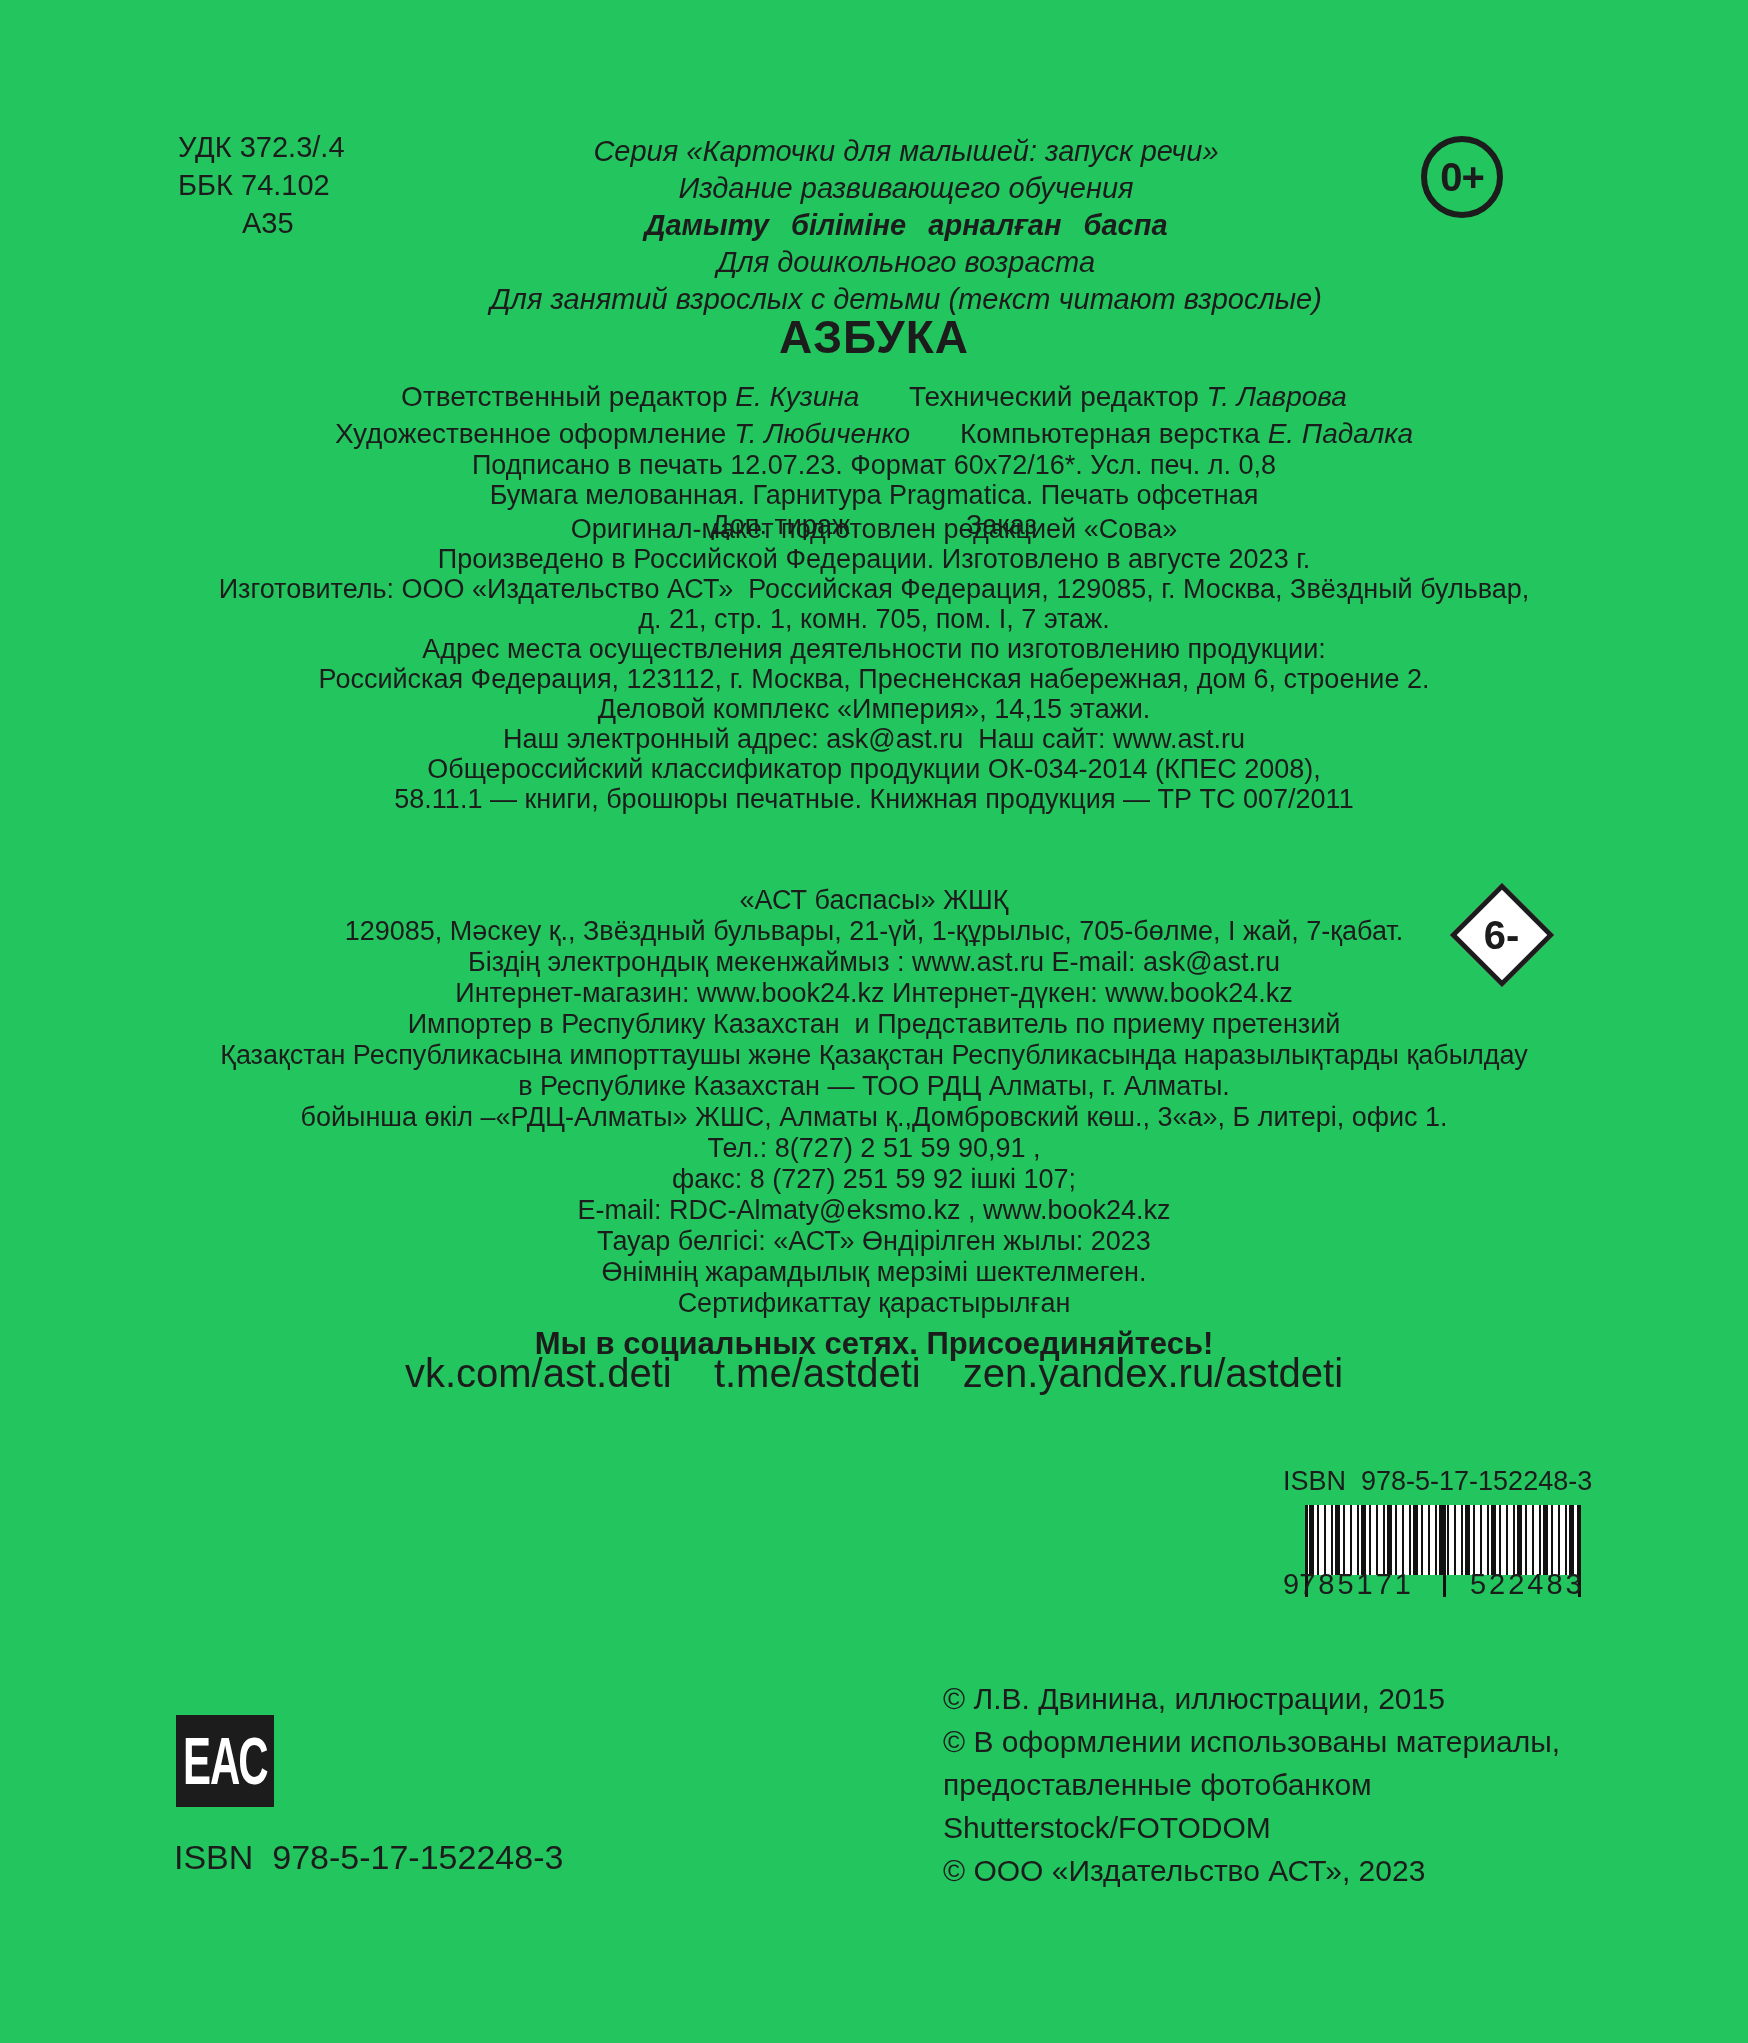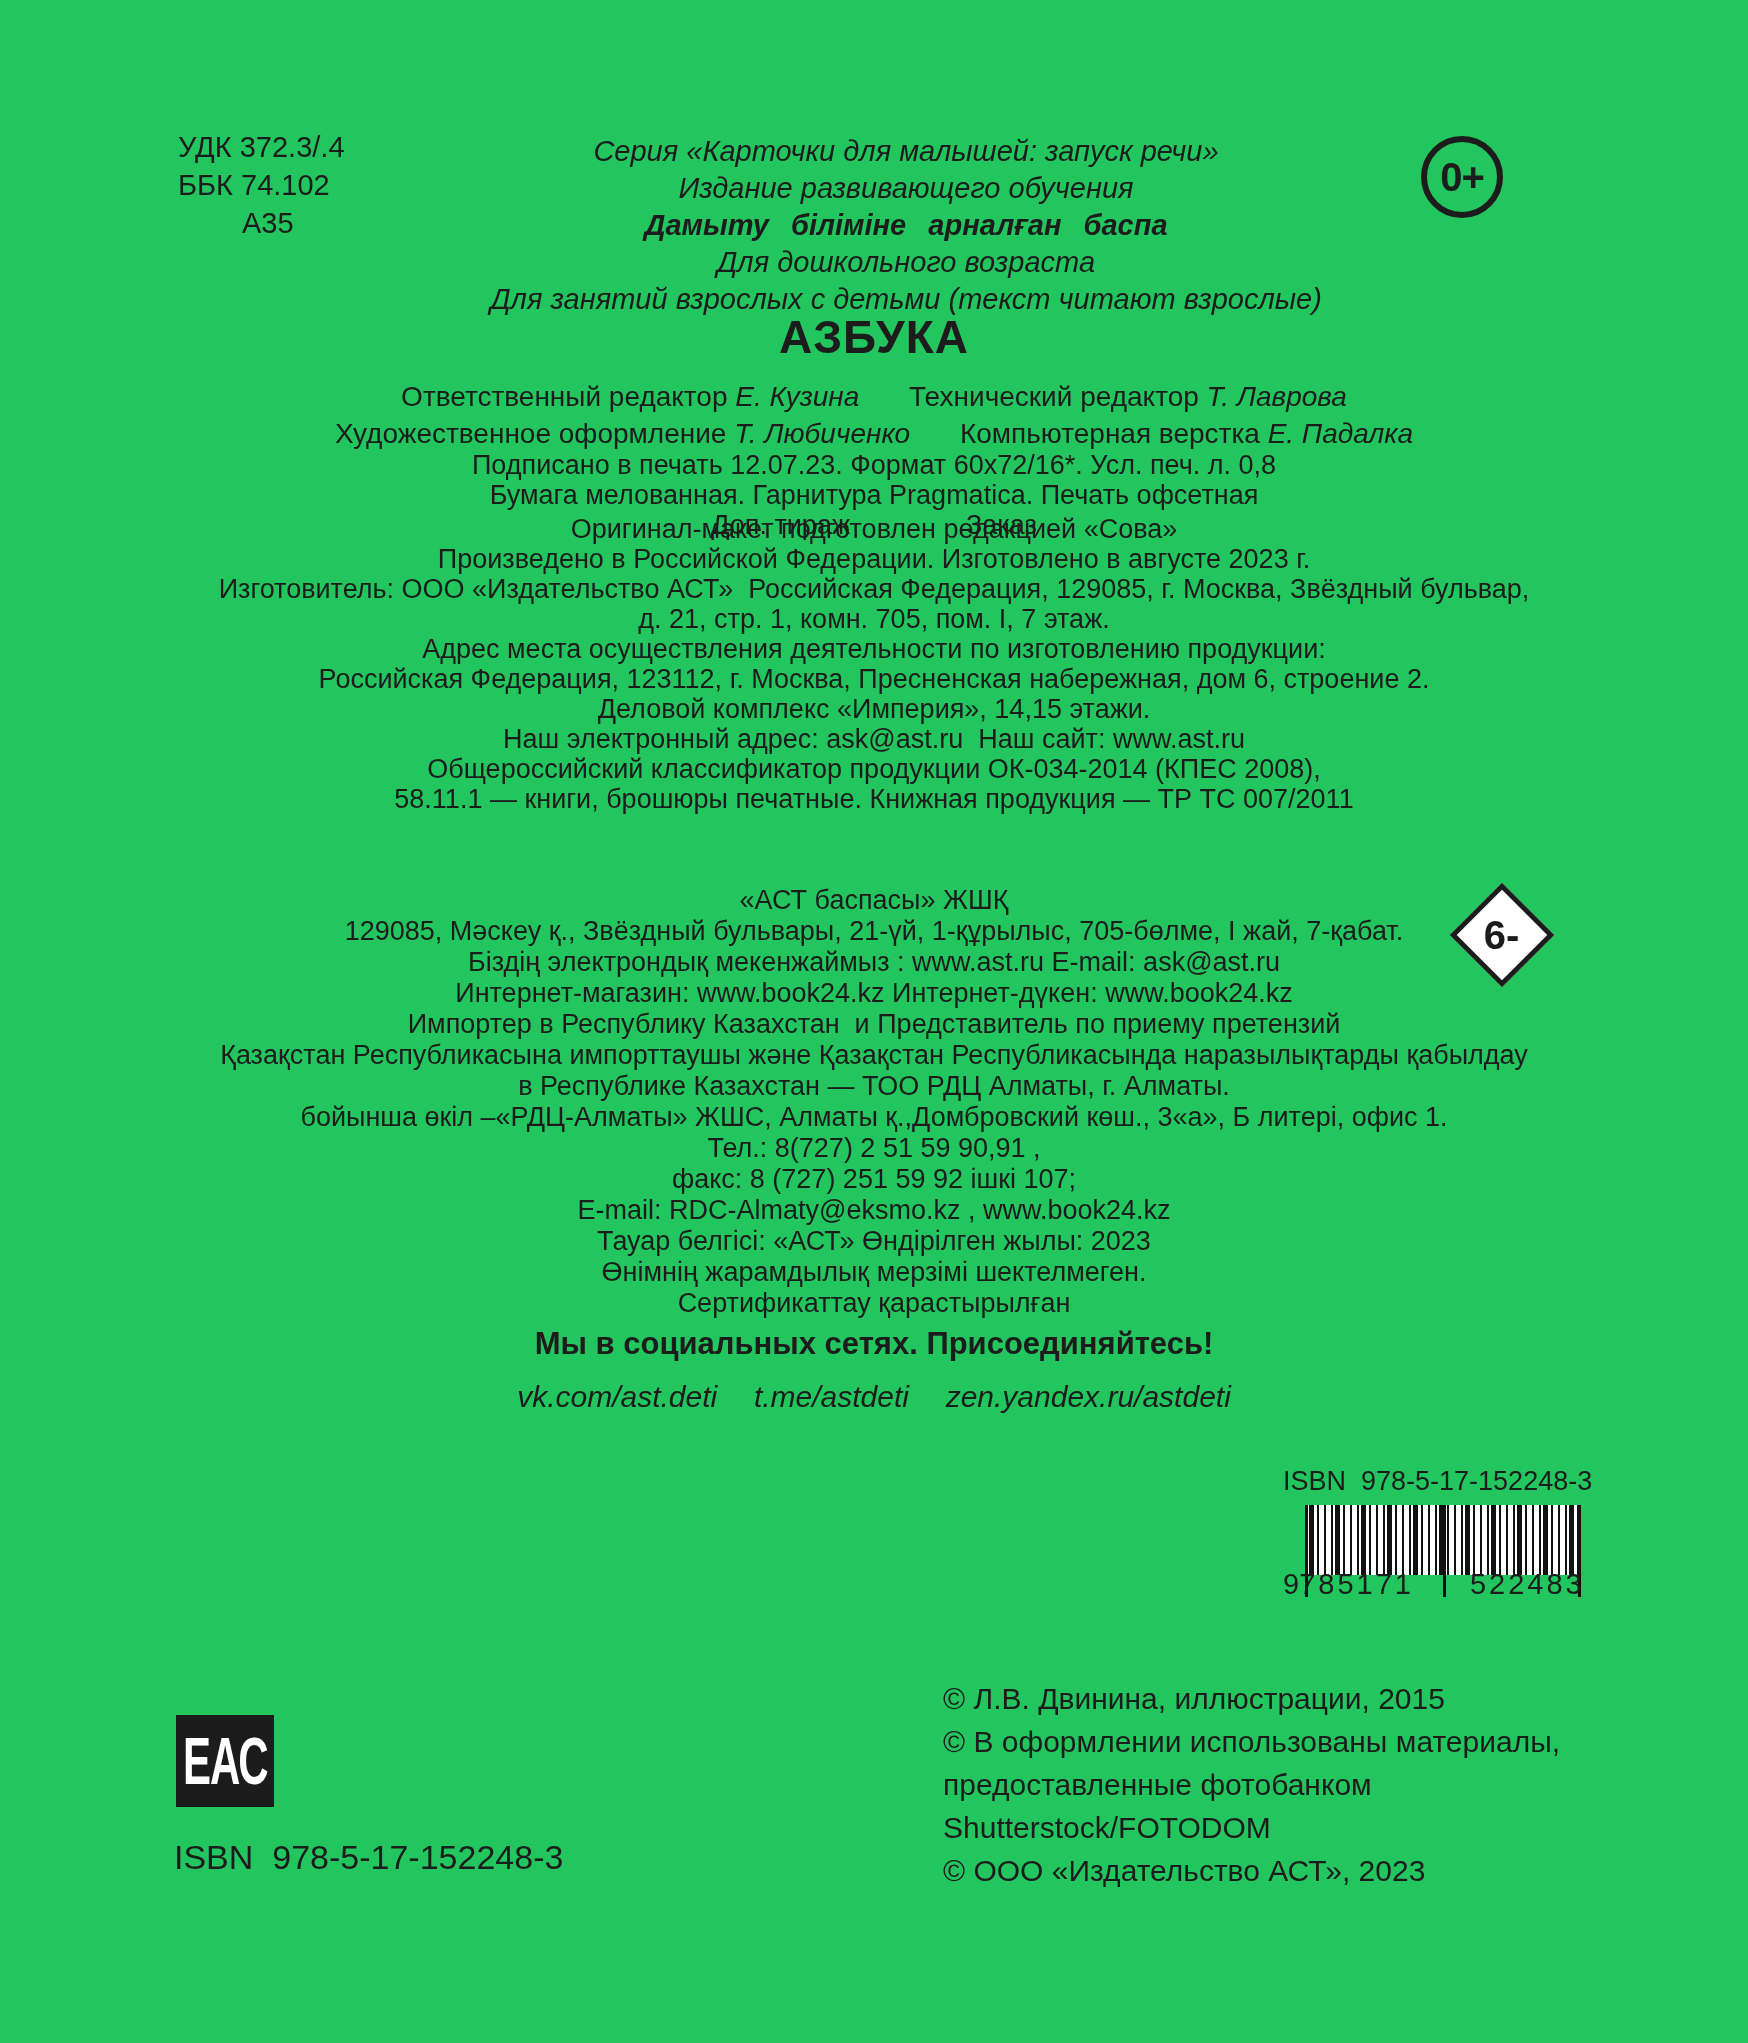--- a/index.html
+++ b/index.html
@@ -50,21 +50,21 @@
     position:absolute; left:1465px; top:898px;
     width:64px; height:64px;
     border:5px solid #1c1c1c;
     transform:rotate(45deg);
     display:flex; align-items:center; justify-content:center;
     background:#fff;
   }
   .diamond-badge .db-text { transform:rotate(-45deg); font-size:40px; font-weight:bold; }
 
   .social-heading { top:1326px; font-size:31px; font-weight:bold; }
-  .social-links { top:1380px; font-size:30px; word-spacing:10px;font-style:italic; }
+  .social-links { top:1351px; font-size:40px; word-spacing:10px; }
 
   
   .barcode-block { position:absolute; left:1283px; top:1466px; width:300px; }
   .barcode-isbn { font-size:27px; text-align:center; white-space:nowrap; margin-bottom:8px; }
   .barcode-graphic { position:relative; height:96px; }
   .bars {
     position:absolute; left:22px; right:2px; top:0; height:70px;
     background:repeating-linear-gradient(90deg,
       #111 0 2px, #fff 2px 4px, #111 4px 9px, #fff 9px 12px,
       #111 12px 14px, #fff 14px 19px, #111 19px 21px, #fff 21px 26px);

